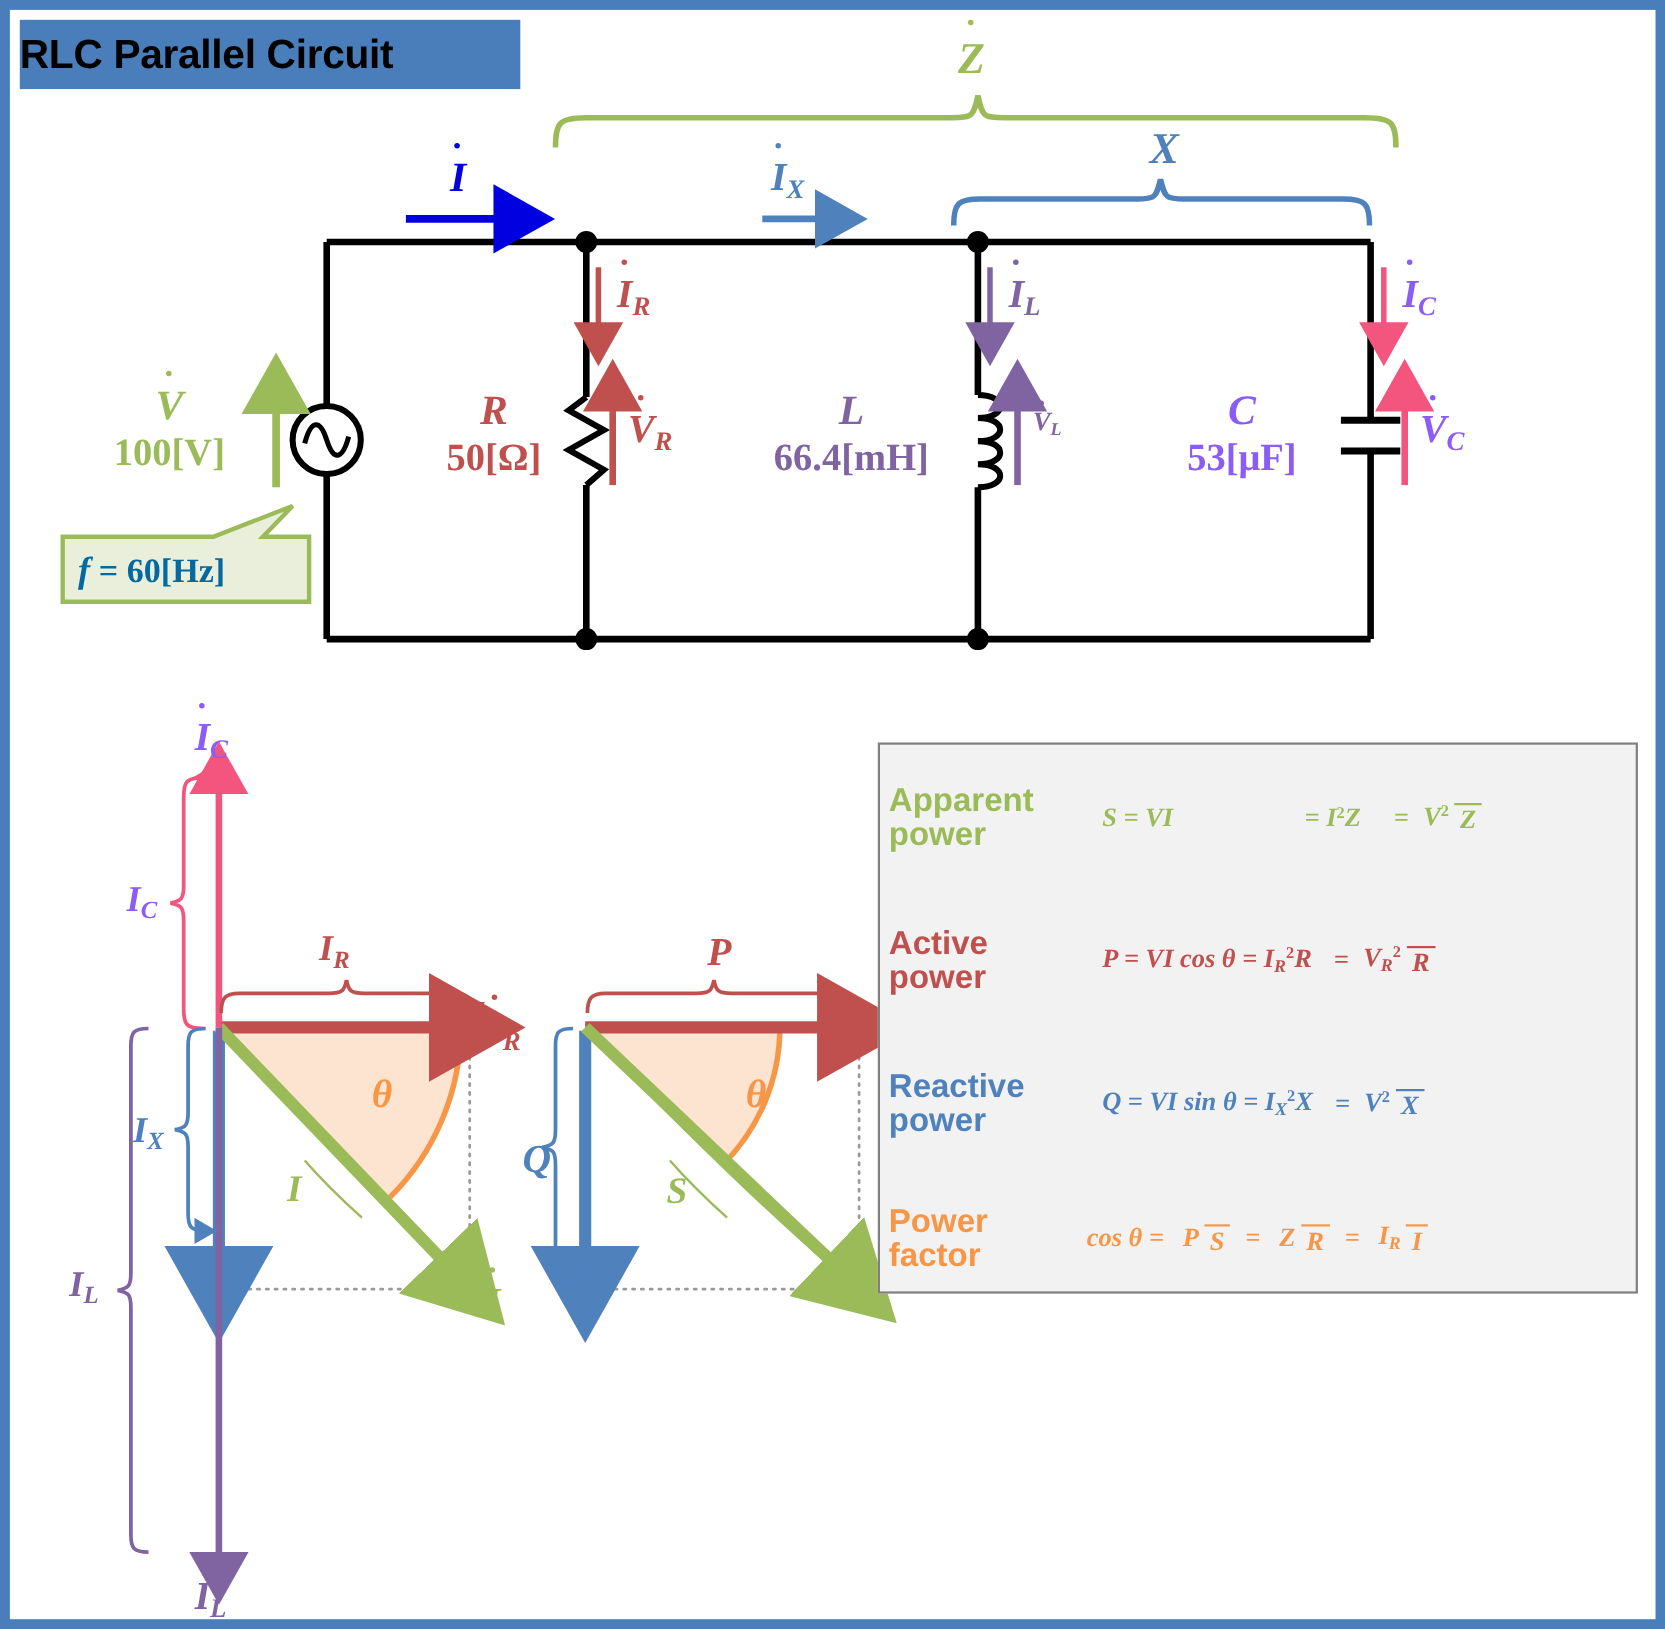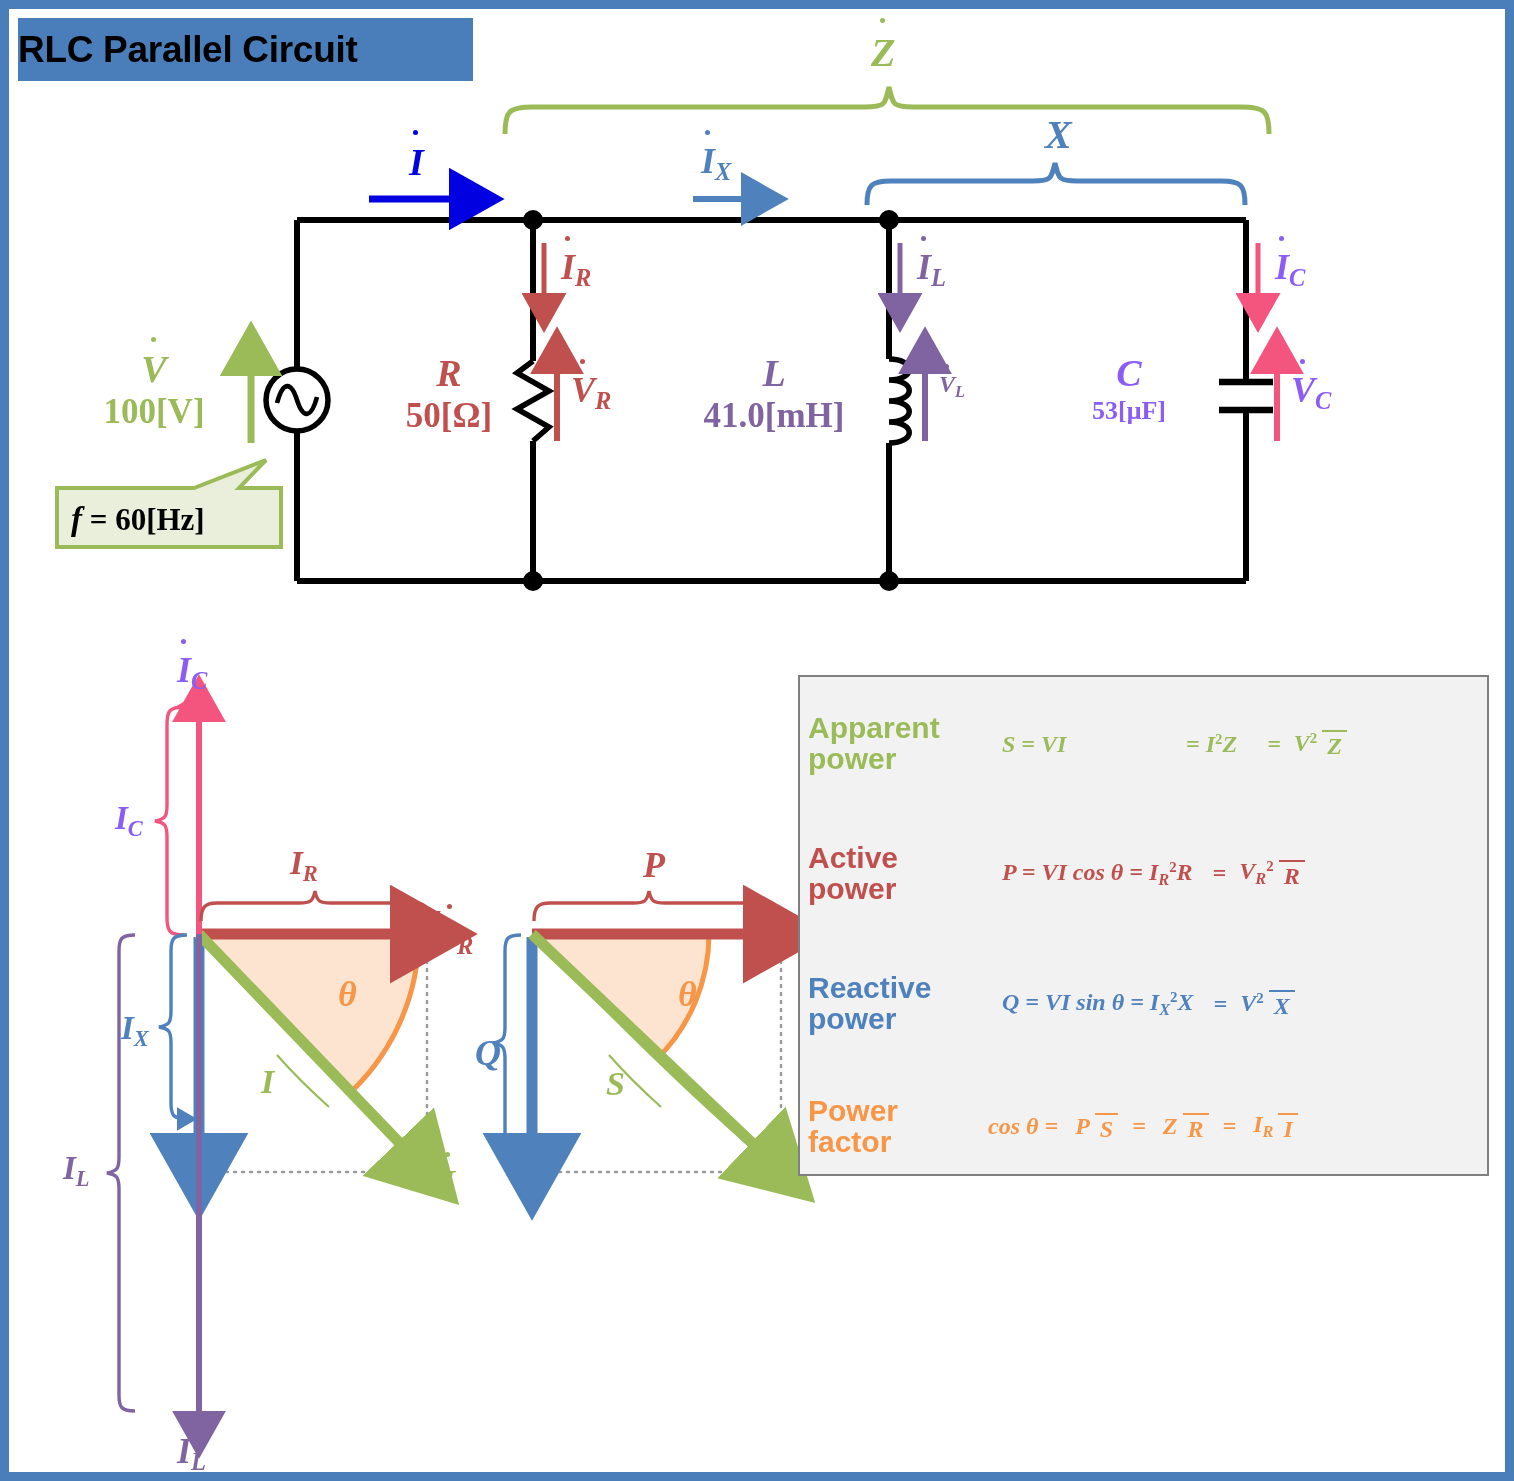--- a/index.html
+++ b/index.html
@@ -37,21 +37,21 @@
   .c-green{color:#9bbb59;}
   .c-red{color:#c0504d;}
   .c-blue{color:#4f81bd;}
   .c-dblue{color:#0000e0;}
   .c-purple{color:#8064a2;}
   .c-pink{color:#8b5cf6;}
   .c-orange{color:#f79646;}
 
   
   #freq-callout-text{
-    position:absolute;left:62px;top:494px;font-size:31px;color:#000000;
+    position:absolute;left:62px;top:494px;font-size:31px;color:#0369a1;
   }
 
   
   #formula-box{
     position:absolute;left:789px;top:666px;width:691px;height:501px;
     background:#f2f2f2;border:2px solid #808080;box-sizing:border-box;
   }
   .frow{position:absolute;display:flex;align-items:center;}
   .flabel{
     font-family:"Liberation Sans", sans-serif;font-weight:bold;font-size:30px;
@@ -272,25 +272,25 @@
   <div class="lbl m c-pink" style="left:1266px;top:240px;font-size:36px;">
     <span class="dot">I</span><span class="sub">C</span>
   </div>
 
   <div class="lbl ctr" style="left:375px;top:345px;width:130px;">
     <div class="m c-red" style="font-size:38px;">R</div>
     <div class="mr c-red" style="font-size:35px;margin-top:6px;">50[Ω]</div>
   </div>
   <div class="lbl ctr" style="left:650px;top:345px;width:230px;">
     <div class="m c-purple" style="font-size:38px;">L</div>
-    <div class="mr c-purple" style="font-size:35px;margin-top:6px;">41.0[mH]</div>
+    <div class="mr c-purple" style="font-size:35px;margin-top:6px;">66.4[mH]</div>
   </div>
   <div class="lbl ctr" style="left:1040px;top:345px;width:160px;">
     <div class="m c-pink" style="font-size:38px;">C</div>
-    <div class="mr c-pink" style="font-size:26px;margin-top:6px;">53[μF]</div>
+    <div class="mr c-pink" style="font-size:35px;margin-top:6px;">53[μF]</div>
   </div>
 
   <div class="lbl m c-red" style="left:562px;top:363px;font-size:36px;">
     <span class="dot">V</span><span class="sub">R</span>
   </div>
   <div class="lbl m c-purple" style="left:930px;top:363px;font-size:24px;">
     <span class="dot">V</span><span class="sub">L</span>
   </div>
   <div class="lbl m c-pink" style="left:1282px;top:363px;font-size:36px;">
     <span class="dot">V</span><span class="sub">C</span>

